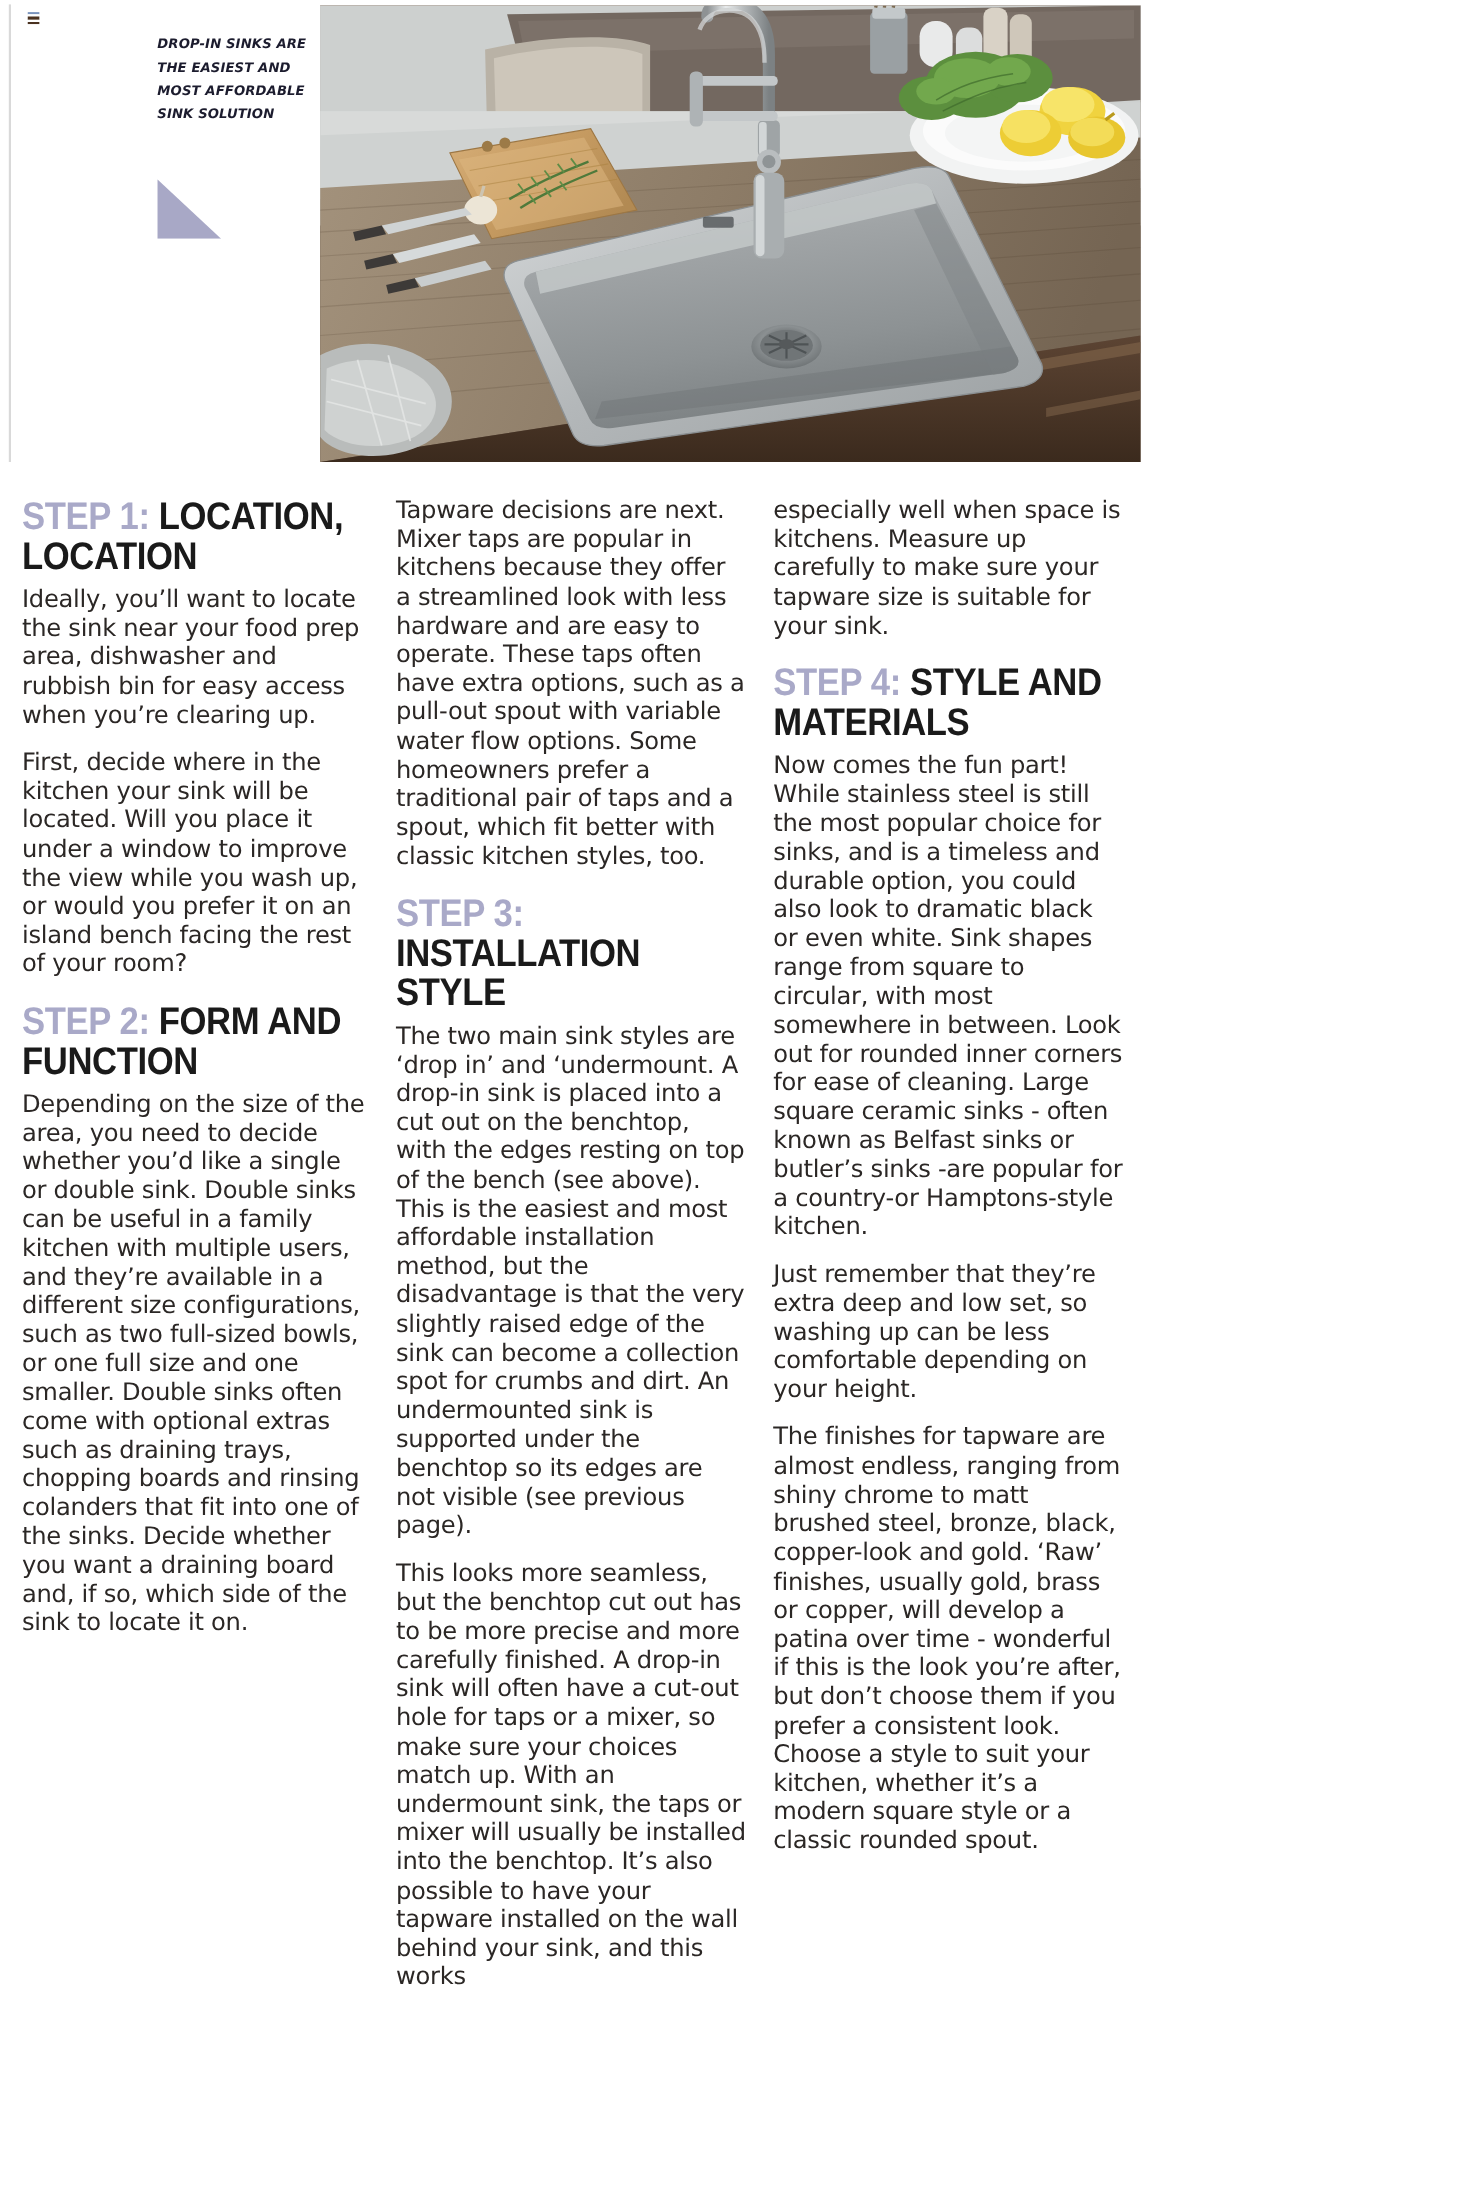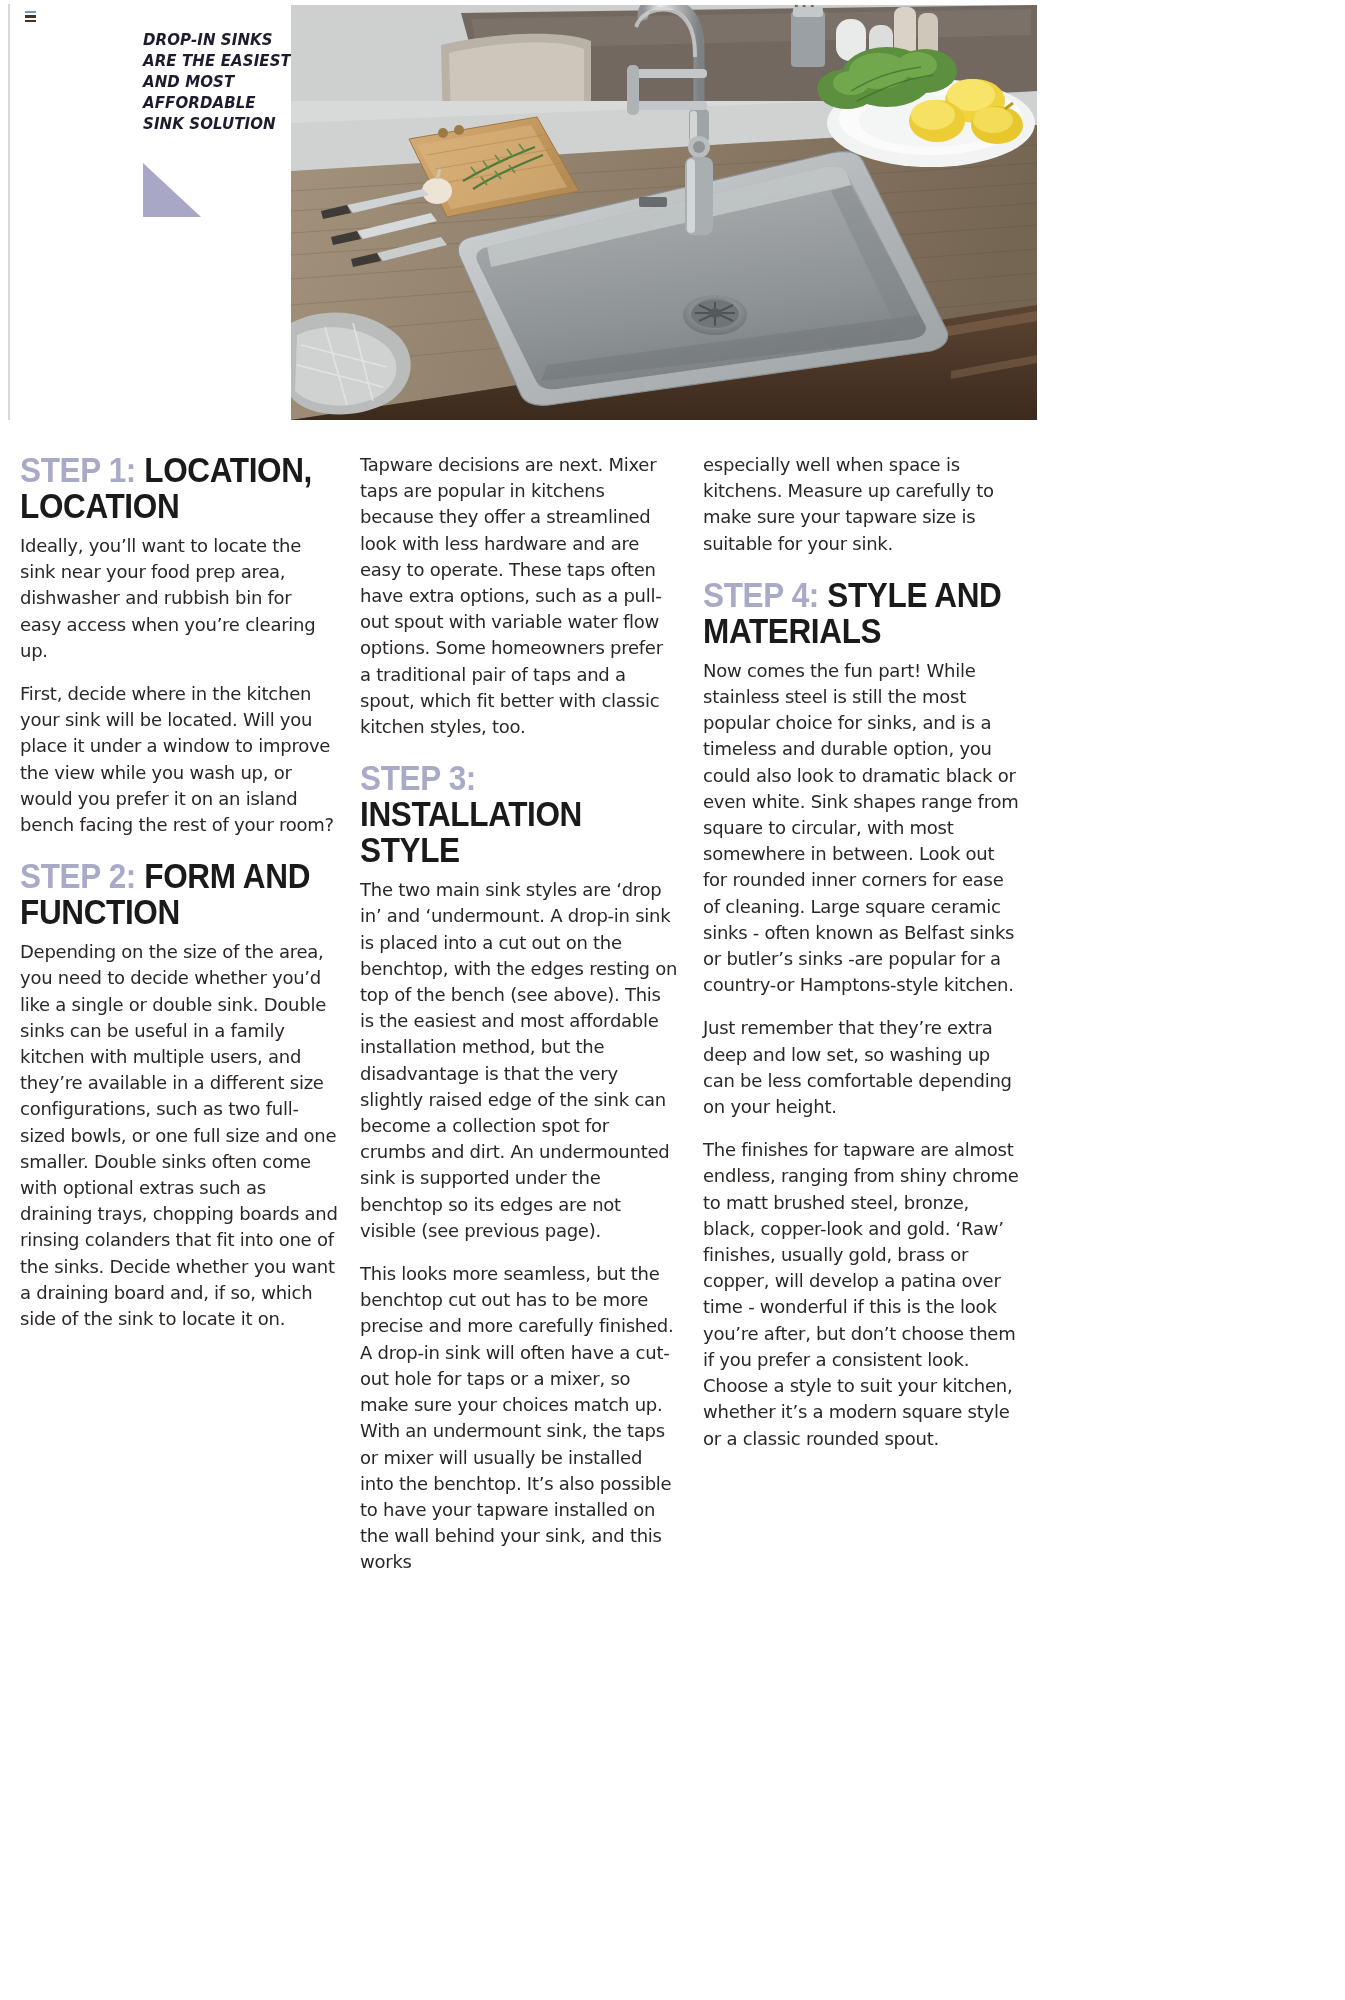--- a/index.html
+++ b/index.html
@@ -32,21 +32,21 @@
   .cm5{background:#4a3220;}
 
   
   .callout{
     position:absolute;left:143px;top:30px;width:150px;
   }
   .callout-text{
     font-family:"DejaVu Sans", sans-serif;
     font-style:italic;
     font-weight:700;
-    font-size:15px;
+    font-size:12px;
     line-height:21px;
     letter-spacing:0.1px;
     color:#1c1c2e;
     text-transform:uppercase;
     margin:0;
   }
   .arrow-shape{
     position:absolute;left:143px;top:163px;width:58px;height:54px;
   }
 
@@ -81,21 +81,21 @@
     transform:scaleX(0.90);
     transform-origin:left top;
     width:111%;
   }
   h2.step .num{color:#a9a9c8;}
   h2.step.tight{margin-top:20px;}
 
   p.body{
     margin:0 0 17px 0;
     font-family:"DejaVu Sans", sans-serif;
-    font-size:18px;
+    font-size:22px;
     line-height:26.2px;
     letter-spacing:-0.25px;
     color:#2b2725;
     word-spacing:0px;
   }
   p.body:last-child{margin-bottom:0;}
 </style>
 </head>
 <body>
 

